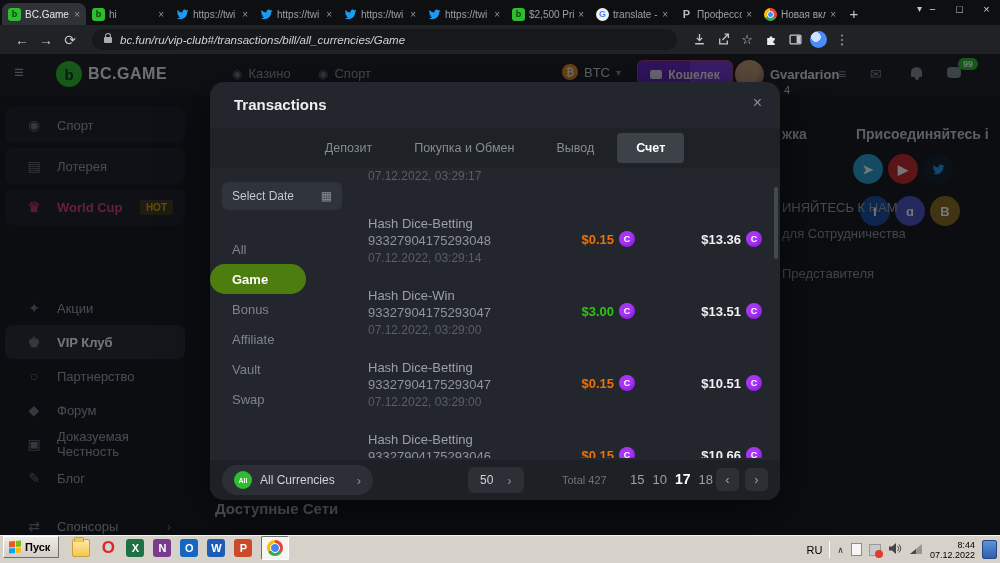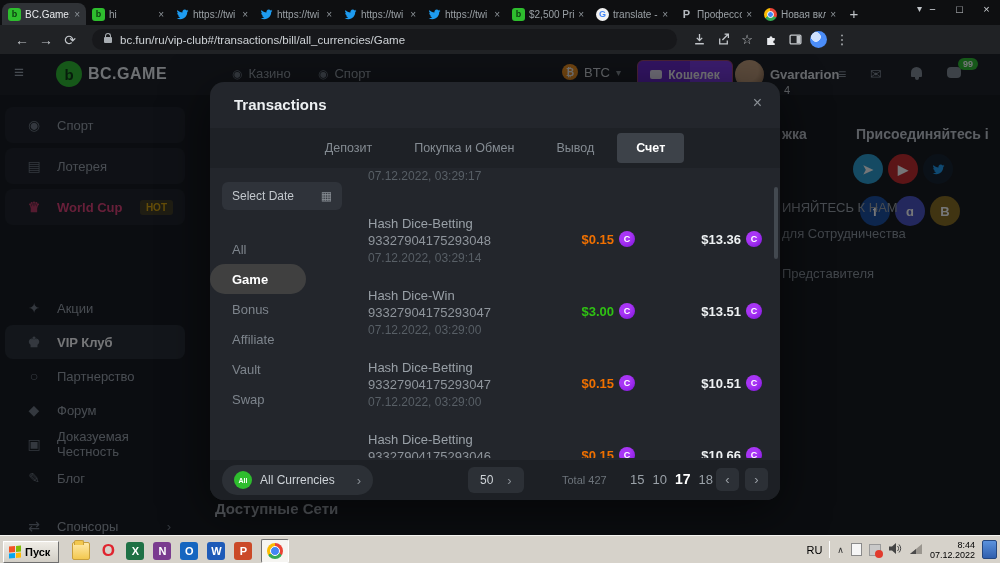--- a/index.html
+++ b/index.html
@@ -22,21 +22,21 @@
          background:conic-gradient(#ea4335 0 33%,#34a853 0 66%,#fbbc05 0 100%);}
   .cball::after{content:"";position:absolute;inset:3px;background:#4285f4;border:1.5px solid #fff;border-radius:50%;}
   .newtab{width:24px;text-align:center;color:#c0c4c8;font-size:15px;line-height:22px;}
   .strip-chevron{position:absolute;right:78px;top:3px;color:#c0c4c8;font-size:10px;}
   .win-controls{position:absolute;right:0;top:0;display:flex;height:21px;}
   .win-btn{width:27px;text-align:center;color:#cfd3d7;font-size:11px;line-height:19px;}
 
   .toolbar{position:absolute;top:25px;left:0;right:0;height:29px;background:#202225;display:flex;align-items:center;padding:0 10px;}
   .nav-glyph{color:#c2c6ca;font-size:14px;width:24px;text-align:center;flex:none;}
   .omnibox{flex:1;height:21px;background:#17181b;border-radius:11px;display:flex;align-items:center;gap:8px;
-           padding:0 12px;color:#cfd3d7;font-size:11.5px;margin:0 10px;max-width:585px;}
+           padding:0 12px;color:#cfd3d7;font-size:11.5px;margin:0 10px;max-width:585px;font-style:italic;}
   .lock{width:8px;height:6px;background:#a8adb2;border-radius:1px;position:relative;flex:none;}
   .lock::before{content:"";position:absolute;top:-4px;left:1px;width:4px;height:4px;border:1.5px solid #a8adb2;border-bottom:none;border-radius:3px 3px 0 0;}
   .tool-ic{width:24px;display:flex;align-items:center;justify-content:center;flex:none;color:#c2c6ca;font-size:13px;}
   .avatar-globe{width:17px;height:17px;border-radius:50%;background:radial-gradient(circle at 35% 35%,#cfe2ff 0 30%,#4b8df8 32% 70%,#274f9b 100%);flex:none;margin:0 3px;}
 
   
   .content{position:absolute;top:54px;left:0;right:0;height:481px;background:#15171a;overflow:hidden;}
   .site{position:absolute;inset:0;z-index:1;}
   .dim{position:absolute;inset:0;z-index:5;background:rgba(4,6,9,.55);}
 
@@ -88,21 +88,21 @@
   .m-close{position:absolute;right:18px;top:12px;color:#8a9096;font-size:16px;}
   .m-band{position:absolute;top:46px;left:0;right:0;height:40px;background:#1e2126;display:flex;align-items:center;justify-content:center;gap:4px;}
   .m-tab{padding:8px 19px;color:#858c93;font-size:12.5px;border-radius:4px;}
   .m-tab.active{background:#3d4249;color:#fff;font-weight:bold;}
   .m-left{position:absolute;top:86px;left:0;width:148px;bottom:40px;}
   .sel-date{position:absolute;left:12px;top:14px;width:120px;height:28px;background:#2f333a;border-radius:6px;
             display:flex;align-items:center;justify-content:space-between;padding:0 10px;color:#c3c8cd;font-size:12px;}
   .sel-date .cal{color:#8a9096;font-size:12px;}
   .f-list{position:absolute;top:66px;left:0;right:0;}
   .f-item{height:30px;display:flex;align-items:center;padding-left:22px;color:#7d848c;font-size:13px;}
-  .f-item.active{background:#404040;color:#fff;font-weight:bold;border-radius:16px;width:96px;}
+  .f-item.active{background:#4d7c0f;color:#fff;font-weight:bold;border-radius:16px;width:96px;}
   .m-list{position:absolute;top:86px;left:148px;right:10px;bottom:42px;overflow:hidden;padding-left:10px;}
   .t-row{position:relative;height:52px;margin-bottom:20px;}
   .t-row.partial{height:16px;margin-bottom:32px;}
   .t-name{color:#99a0a7;font-size:13px;line-height:16px;}
   .t-id{color:#8f959c;font-size:13px;line-height:18px;}
   .t-date{color:#585f66;font-size:12px;line-height:16px;}
   .t-amt{position:absolute;right:135px;top:15px;display:flex;align-items:center;gap:5px;font-size:13px;font-weight:bold;}
   .t-bal{position:absolute;right:8px;top:15px;display:flex;align-items:center;gap:5px;font-size:13px;font-weight:bold;color:#eef1f3;}
   .coin{width:16px;height:16px;border-radius:50%;background:radial-gradient(circle at 35% 30%,#a835f5 0 40%,#7b10d8 100%);
         color:#fff;font-size:9px;font-weight:bold;display:flex;align-items:center;justify-content:center;}
@@ -114,21 +114,21 @@
   .chev{color:#8a9096;font-size:13px;}
   .size-btn{position:absolute;left:258px;top:7px;height:26px;background:#2c3036;border-radius:6px;display:flex;align-items:center;gap:14px;padding:0 12px;color:#ced3d8;font-size:12px;}
   .total{position:absolute;left:352px;top:14px;color:#6d747b;font-size:11px;}
   .pages{position:absolute;left:420px;top:12px;display:flex;gap:8px;color:#9aa1a8;font-size:13px;}
   .pages .cur{color:#fff;font-weight:bold;font-size:14px;margin-top:-1px;}
   .pg-nav{position:absolute;right:12px;top:8px;display:flex;gap:6px;}
   .pg-btn{width:23px;height:23px;background:#2c3036;border-radius:5px;color:#9aa0a6;font-size:13px;display:flex;align-items:center;justify-content:center;}
 
   
   .taskbar{position:absolute;left:0;right:0;bottom:0;height:28px;background:#d6d2ca;border-top:1px solid #f5f4f1;
-           display:flex;align-items:flex-end;z-index:20;}
+           display:flex;align-items:flex-start;z-index:20;}
   .start-btn{margin-left:3px;height:22px;display:flex;align-items:center;gap:4px;padding:0 8px 0 5px;
              background:linear-gradient(#efece6,#d2cec6);border:1px solid;border-color:#fff #6f6f6f #6f6f6f #fff;
              font-weight:bold;font-size:11px;color:#000;}
   .winflag{width:12px;height:12px;display:grid;grid-template-columns:1fr 1fr;grid-template-rows:1fr 1fr;gap:1px;transform:skewY(-4deg);}
   .winflag span{display:block;}
   .ql{display:flex;gap:9px;margin-left:13px;align-items:center;}
   .ql-icon{width:18px;height:18px;border-radius:3px;display:flex;align-items:center;justify-content:center;font-weight:bold;font-size:11px;color:#fff;flex:none;}
   .app-explorer{background:linear-gradient(#ffe9a8,#f3c84f);border:1px solid #c89f3c;border-radius:2px;position:relative;}
   .app-explorer::before{content:"";position:absolute;top:-3px;left:1px;width:8px;height:4px;background:#f3c84f;border:1px solid #c89f3c;border-bottom:none;border-radius:2px 2px 0 0;}
   .app-opera{color:#e0242e;font-size:17px;background:transparent;}

